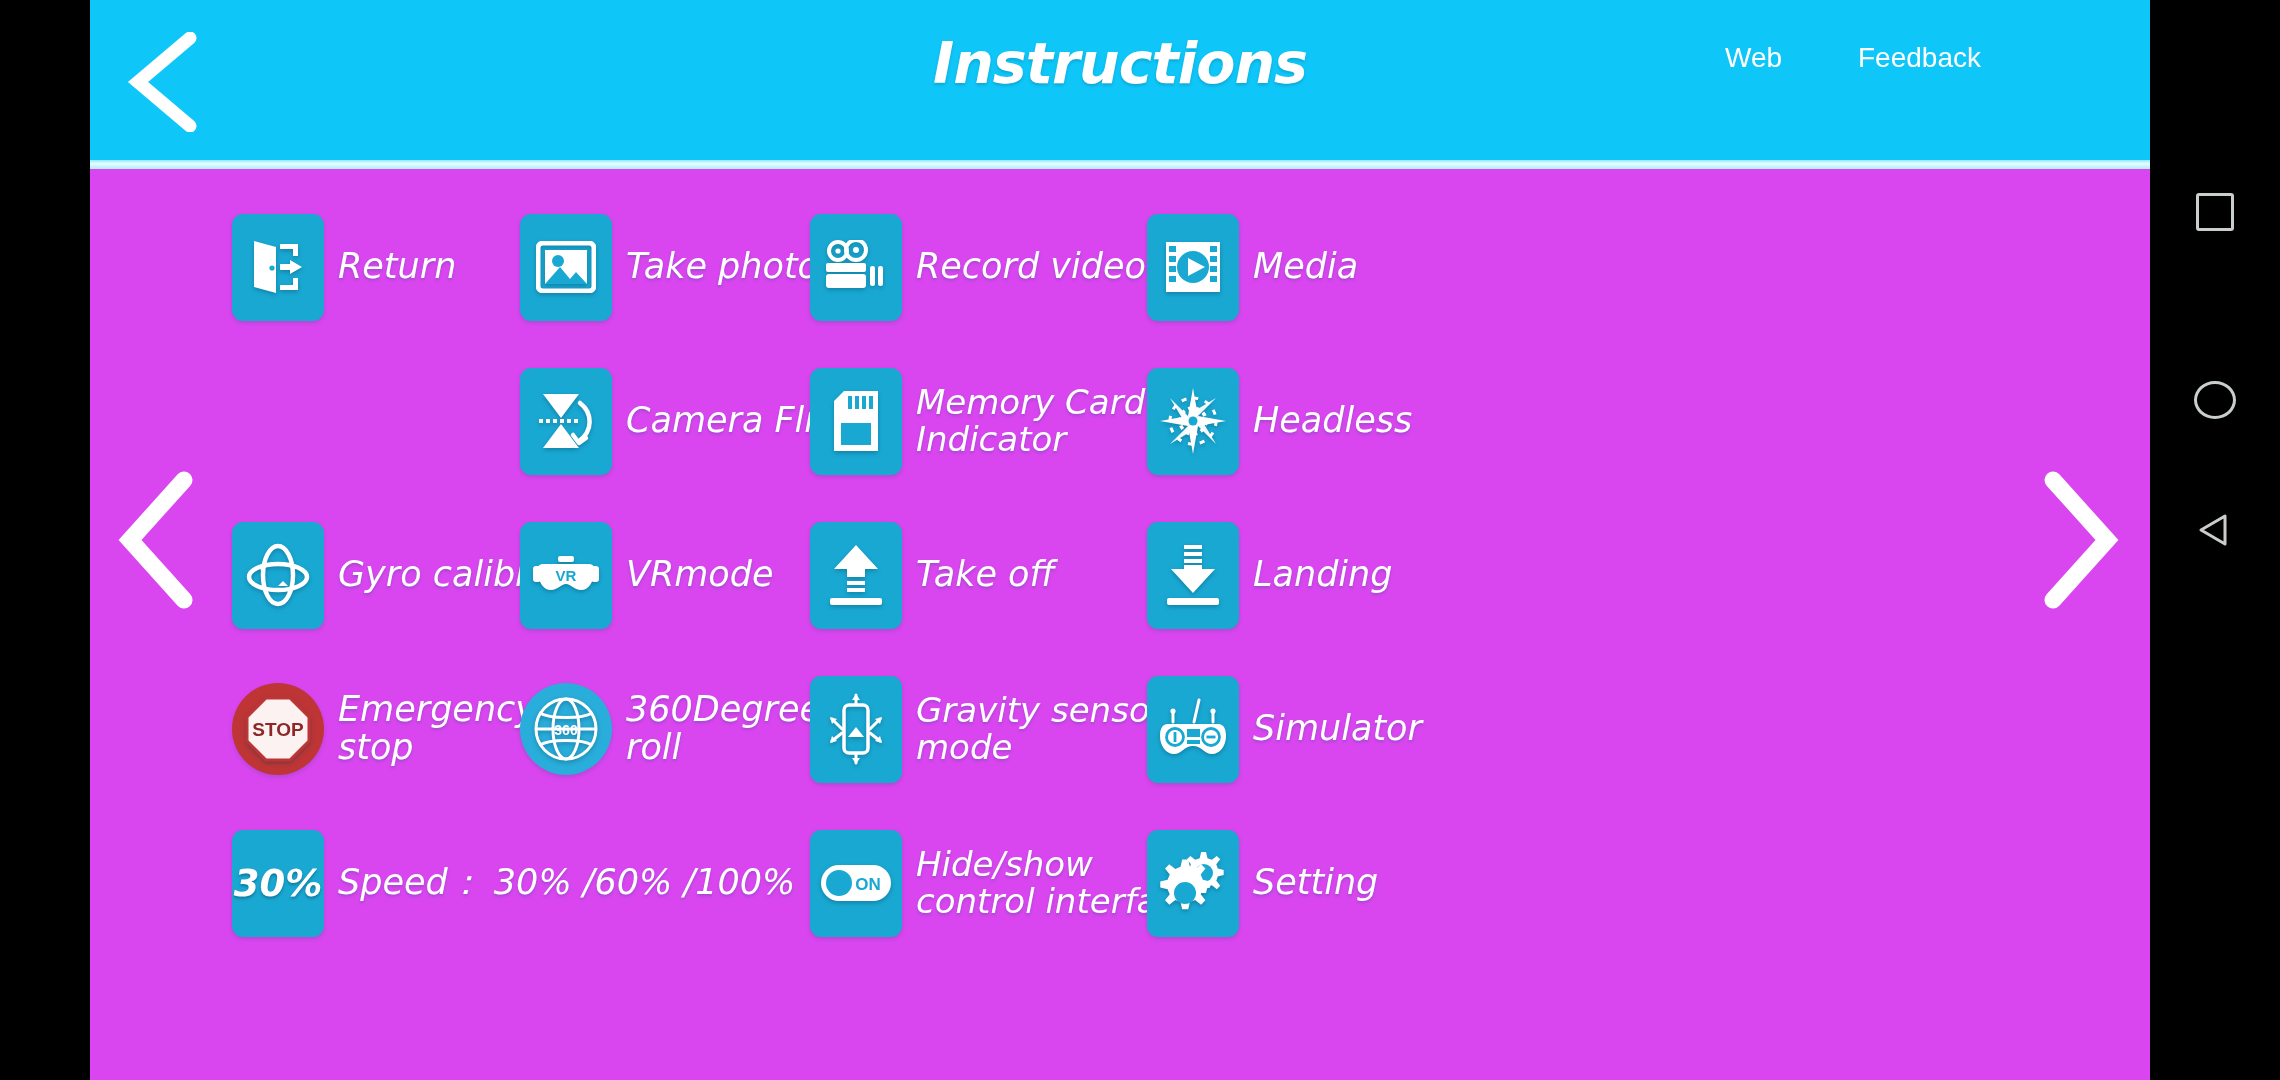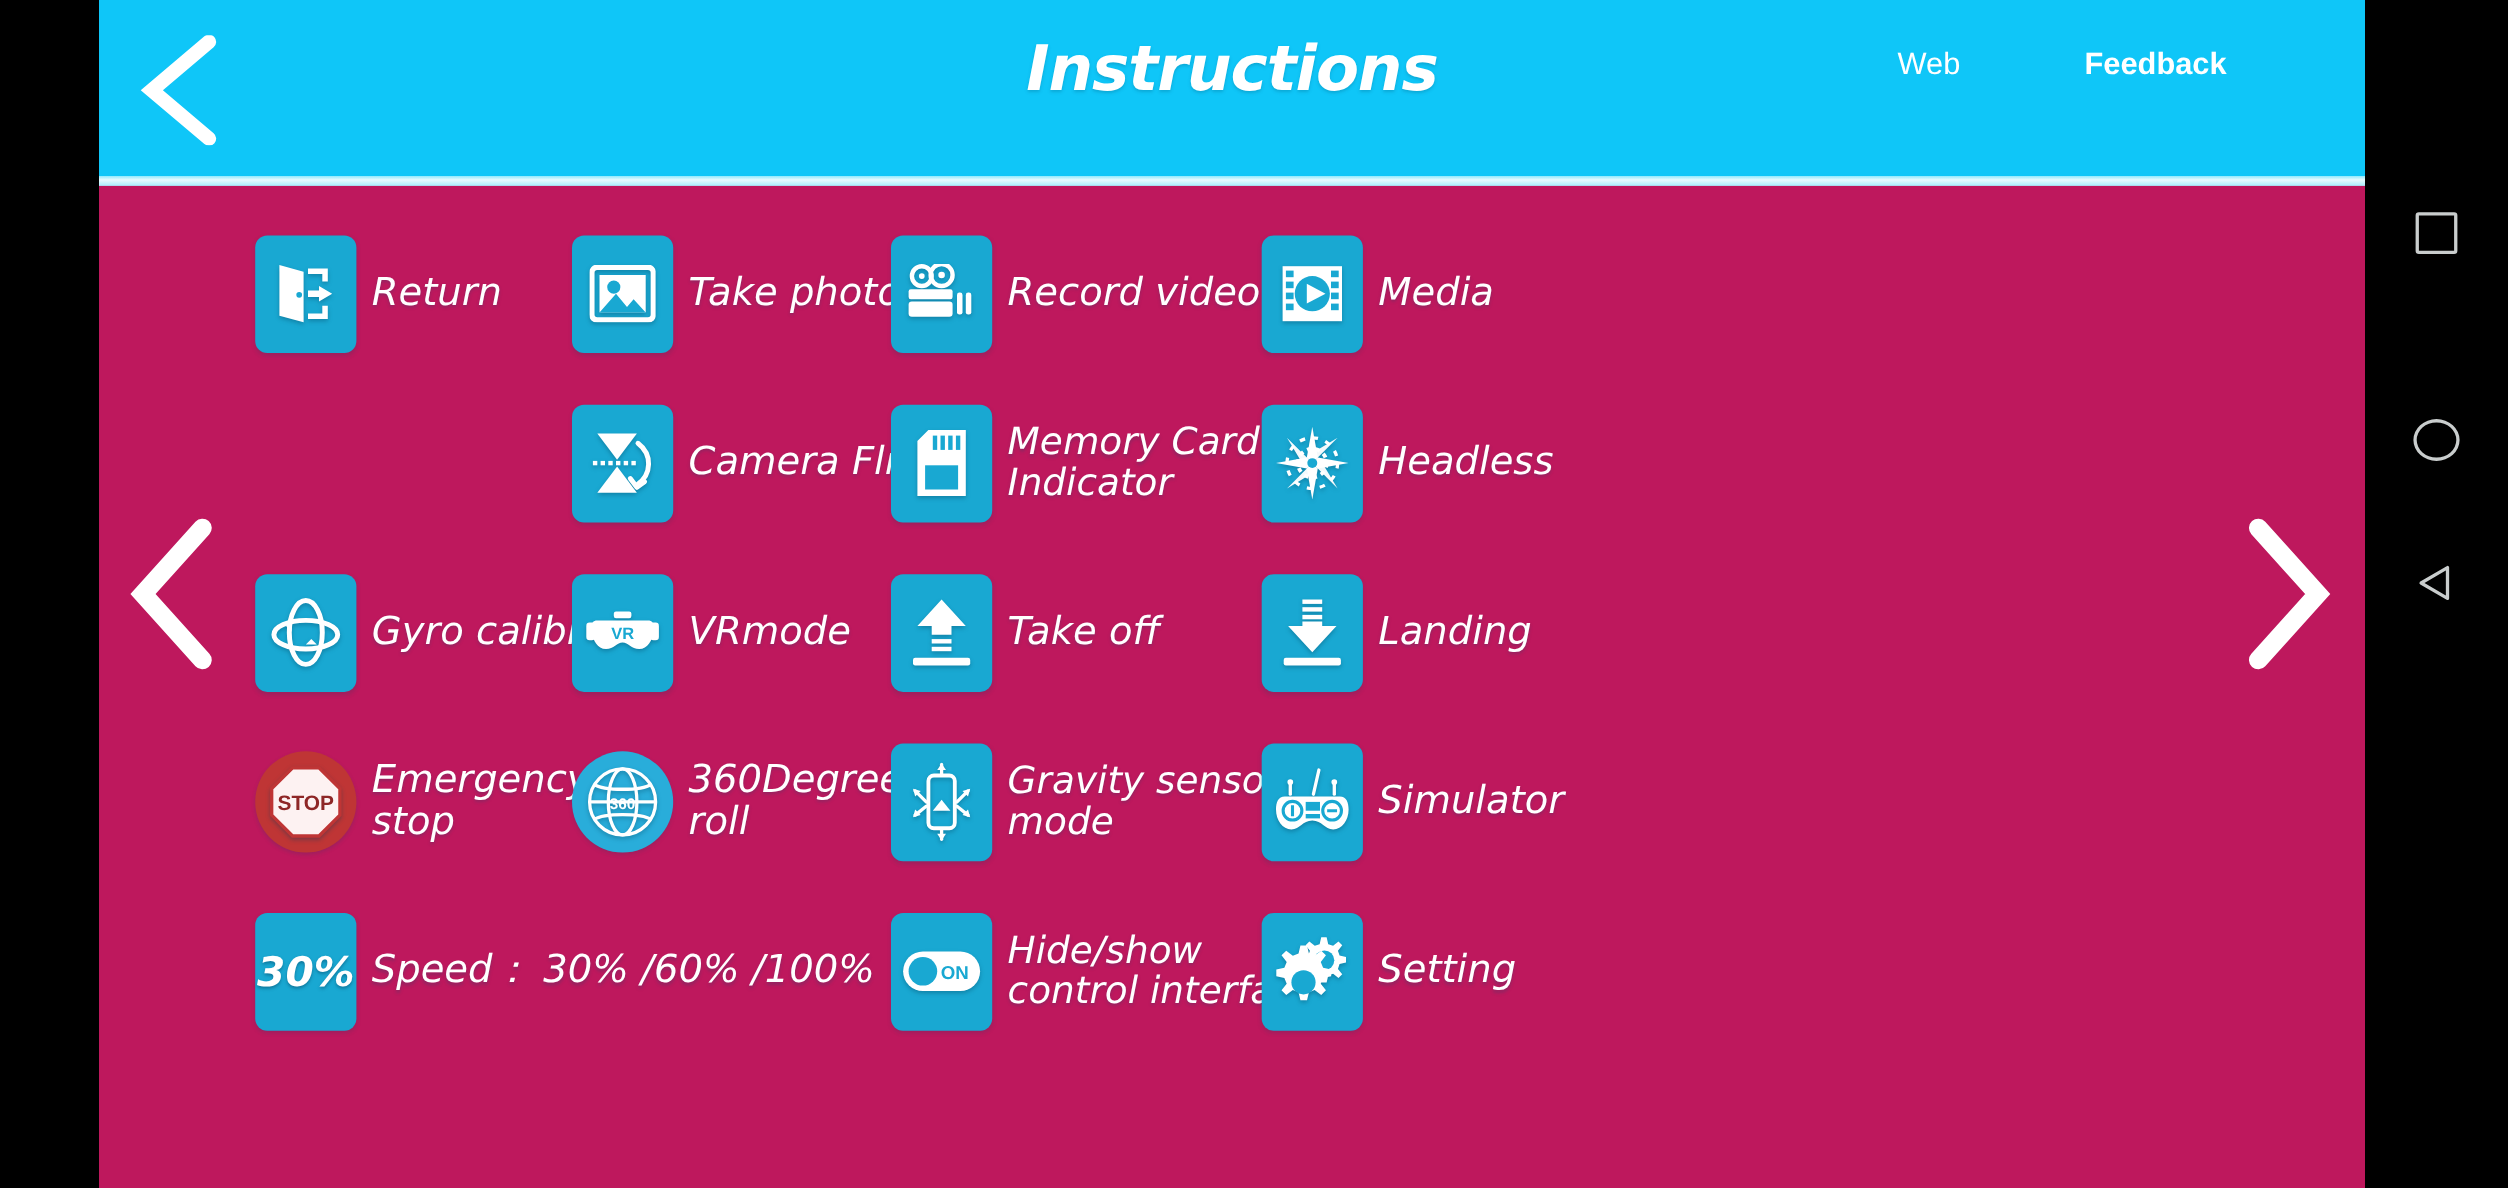--- a/index.html
+++ b/index.html
@@ -4,21 +4,21 @@
 <style>
   * { margin:0; padding:0; box-sizing:border-box; }
   html,body { width:2280px; height:1080px; overflow:hidden; background:#000; }
   body { font-family:"DejaVu Sans", sans-serif; }
 
   #screen { position:relative; width:2280px; height:1080px; background:#000; }
 
   
   #app {
     position:absolute; left:90px; top:0; width:2060px; height:1080px;
-    background:#be185d;
+    background:#d946ef;
   }
 
   
   #header {
     position:relative; height:166px; width:100%;
     background:#0fc6f8;
   }
   #back-chevron {
     position:absolute; left:28px; top:32px; width:90px; height:100px;
     cursor:pointer;
@@ -34,21 +34,21 @@
     letter-spacing:-1px;
     text-shadow:0 2px 3px rgba(0,80,110,.25);
   }
   .hdr-action {
     position:absolute; top:42px;
     font-family:"Liberation Sans", sans-serif;
     font-size:28px; color:#ffffff; font-weight:400;
     cursor:pointer; white-space:nowrap;
   }
   #hdr-web      { left:1635px; }
-  #hdr-feedback { left:1805px;font-weight:bold; }
+  #hdr-feedback { left:1768px; }
 
   #hdr-divider {
     position:absolute; left:0; right:0; top:160px; height:9px;
     background:linear-gradient(to bottom,#8fe9fd 0%,#e8fbff 40%,#a9eefd 100%);
   }
 
   
   .side-arrow {
     position:absolute; top:470px; width:92px; height:140px; cursor:pointer;
   }

